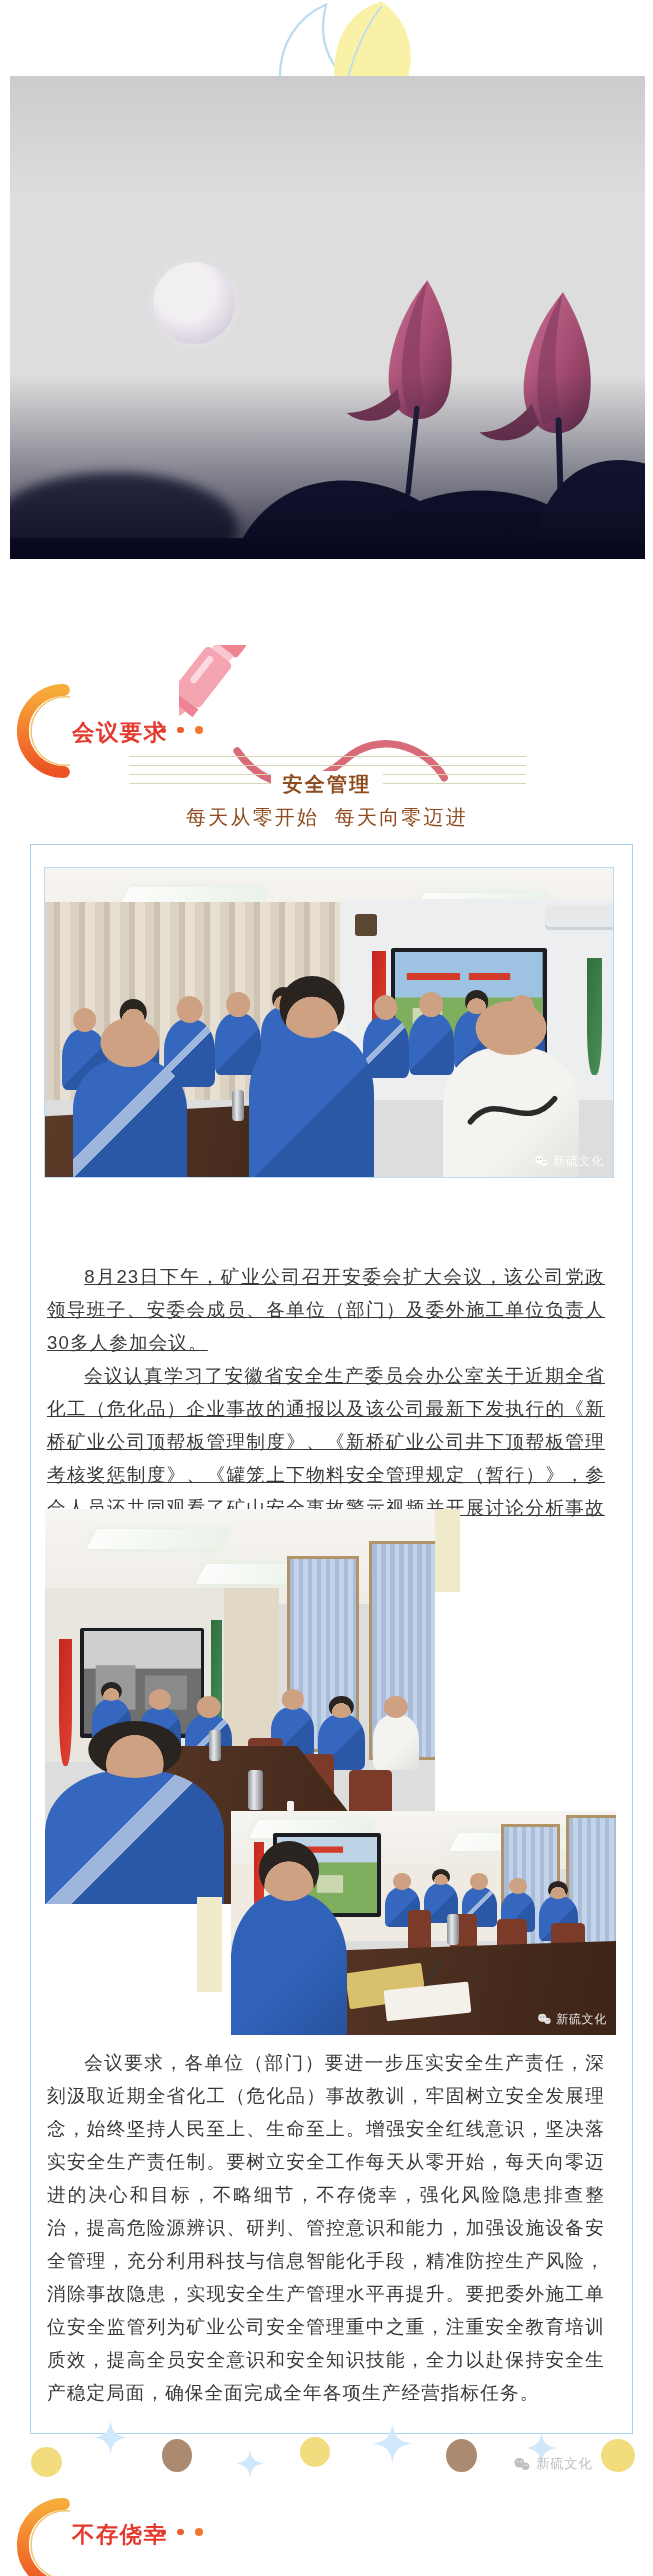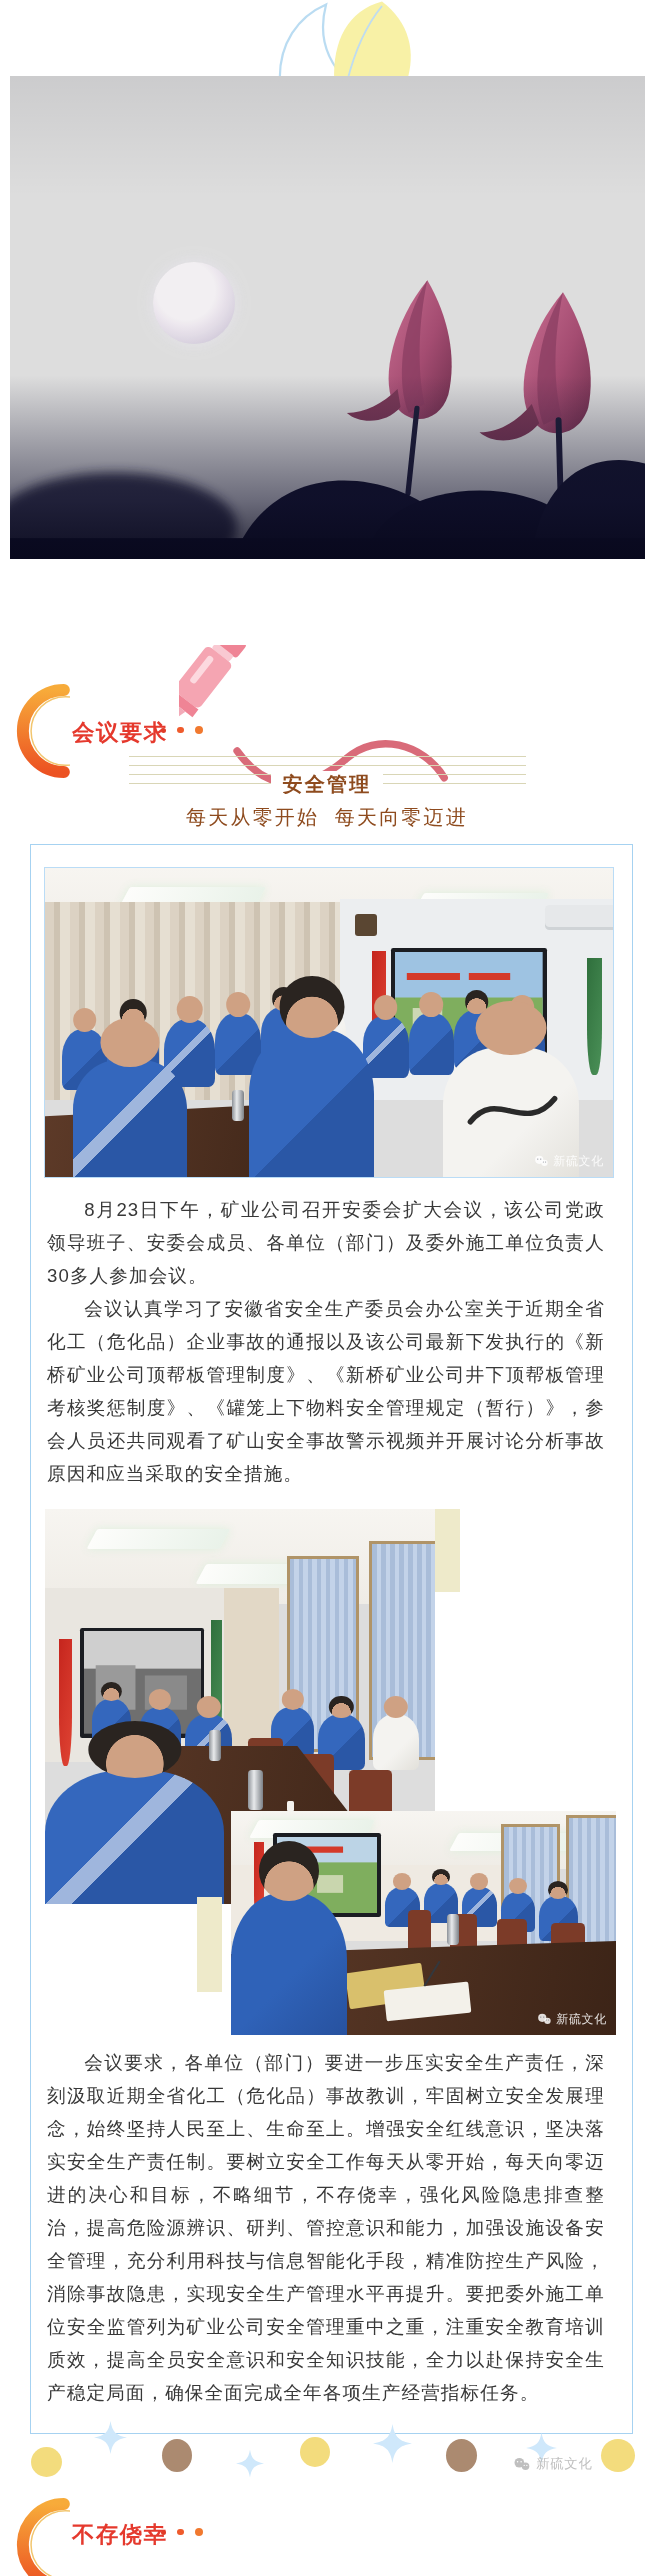--- a/index.html
+++ b/index.html
@@ -54,21 +54,21 @@
         font-weight:bold;color:#8e4b1e;letter-spacing:2.2px;}
   .tb-subtitle{left:0;top:804px;width:654px;text-align:center;font-size:20px;
         font-weight:normal;color:#8e4b1e;letter-spacing:2.2px;white-space:pre;}
 
   
   .card{left:30px;top:844px;width:601px;height:1588px;border:0.7px solid #a6d2f1;background:#fff;}
 
   .body-text{left:47px;width:558px;font-size:18.6px;line-height:33px;color:#383838;
         letter-spacing:1.1px;text-align:justify;}
   .body-text p{margin:0;text-indent:2em;}
-  .bt1{top:1193px;}
+  .bt1{top:1260px;text-decoration:underline;}
   .bt2{top:2046px;}
 
   
   .photo{overflow:hidden;background:#ddd;}
   .photo1{left:44px;top:867px;width:568px;height:309px;border:1.5px solid #badcf6;}
   .photo2{left:45px;top:1509px;width:390px;height:395px;}
   .photo3{left:231px;top:1811px;width:385px;height:224px;}
   .khaki{background:#eeeaca;}
   .khakiA{left:435px;top:1509px;width:25px;height:83px;}
   .khakiB{left:197px;top:1897px;width:25px;height:95px;}

